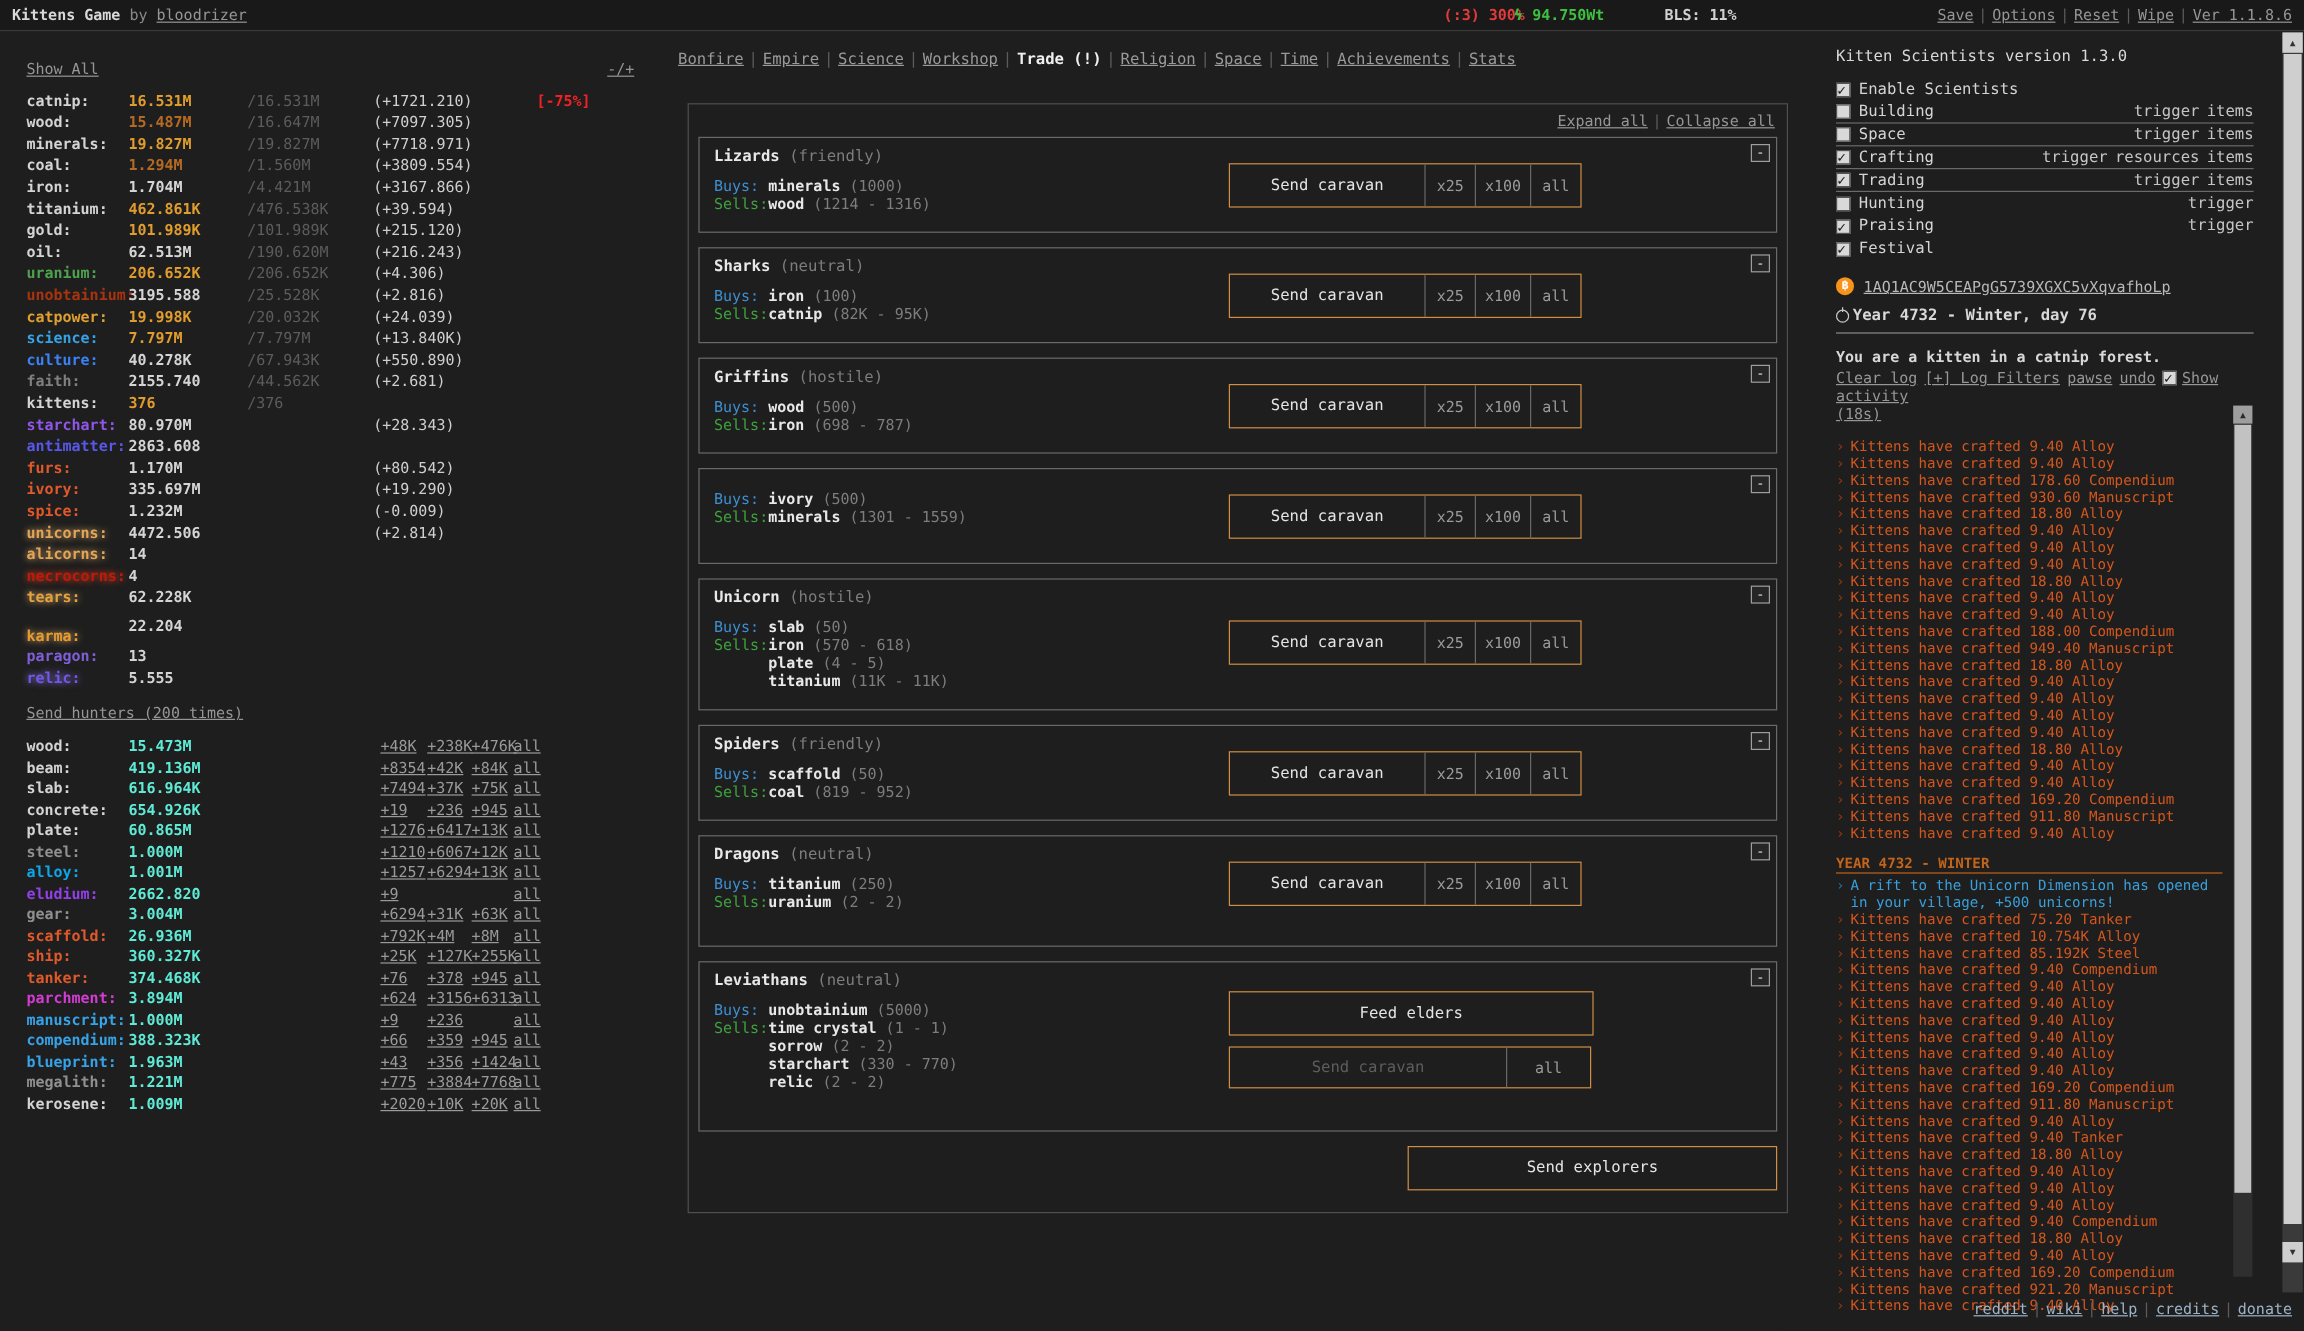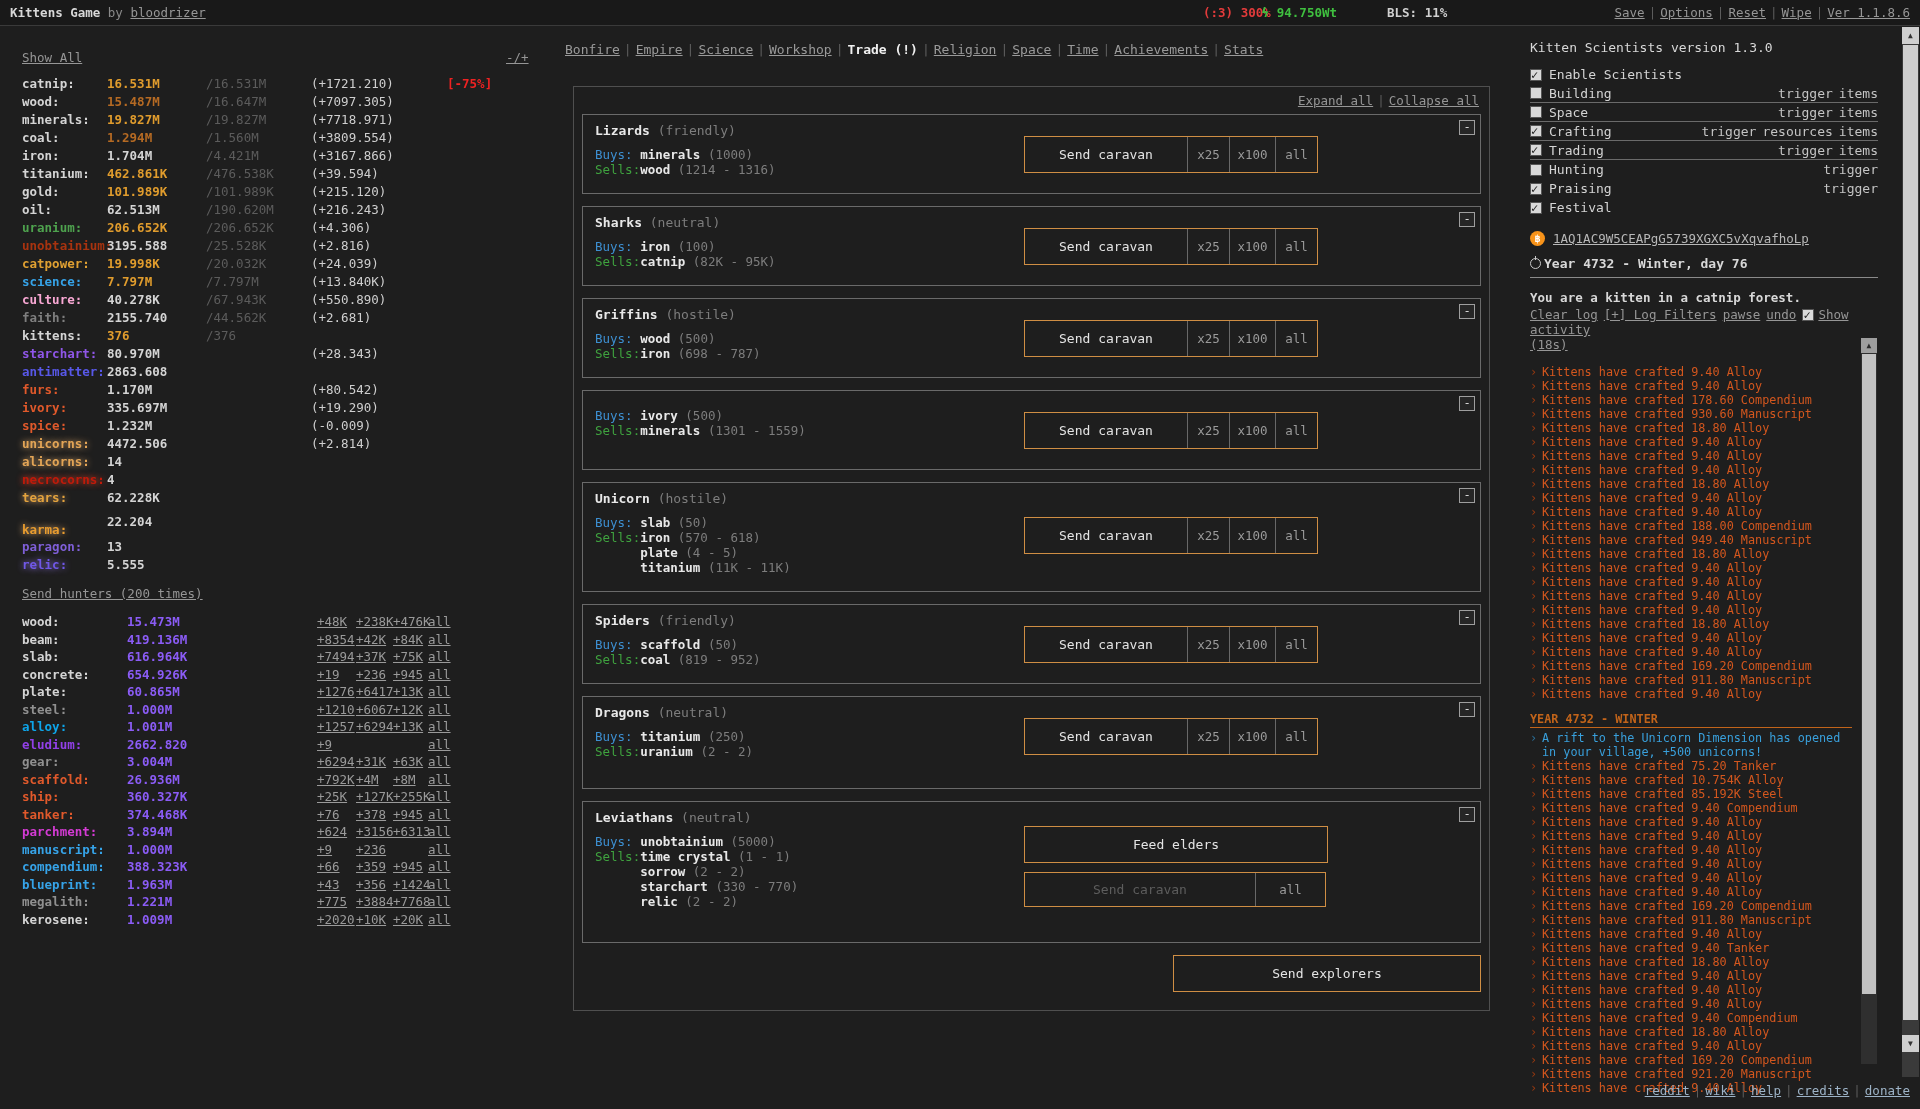--- a/index.html
+++ b/index.html
@@ -32,21 +32,21 @@
   .res-max { color:#5c5c5c; }
   .res-rate { color:#cfcfcf; }
   .res-extra { color:#ee2222; font-weight:bold; }
   .glow-o { text-shadow:0 0 6px rgba(255,195,125,.85); }
   .glow-r { text-shadow:0 0 6px rgba(255,70,35,.9); }
   .glow-p { text-shadow:0 0 6px rgba(160,130,255,.9); }
   #send-hunters { display:inline-block; margin-top:13px; }
   #craft-table { margin-top:12px; }
   .craft-row { display:grid; grid-template-columns:85px 210px 39px 37px 35px 1fr; align-items:center; height:17.5px; }
   .craft-name { font-weight:bold; }
-  .craft-val { font-weight:bold; color:#8b5cf6;margin-left:20px; }
+  .craft-val { font-weight:bold; color:#5eead4; }
   .craft-link { color:#9a9a9a; text-decoration:underline; cursor:pointer; }
 
   
   #left-toggle { position:absolute; left:506px; top:50px; }
   #tabs { position:absolute; left:565px; top:42px; font-size:13px; white-space:nowrap; }
   #tabs .tab { color:#9a9a9a; text-decoration:underline; cursor:pointer; }
   #tabs .tab.active { color:#f0f0f0; font-weight:bold; text-decoration:none; }
   #trade-box { position:absolute; left:573px; top:86px; width:917px; height:925px;
     border:1px solid #4f4f4f; padding:4px 8px; }
   #expand-row { text-align:right; padding:2px 2px 6px 0; }
@@ -217,21 +217,21 @@
         <span class="res-extra"></span>
       </div>
       <div class="res-row">
         <span class="res-name" style="color: rgb(54, 163, 232);">science:</span>
         <span class="res-val orange">7.797M</span>
         <span class="res-max">/7.797M</span>
         <span class="res-rate">(+13.840K)</span>
         <span class="res-extra"></span>
       </div>
       <div class="res-row">
-        <span class="res-name" style="color: #f9a8d4;">culture:</span>
+        <span class="res-name" style="color: #3b82f6;">culture:</span>
         <span class="res-val white">40.278K</span>
         <span class="res-max">/67.943K</span>
         <span class="res-rate">(+550.890)</span>
         <span class="res-extra"></span>
       </div>
       <div class="res-row">
         <span class="res-name" style="color: rgb(127, 127, 127);">faith:</span>
         <span class="res-val white">2155.740</span>
         <span class="res-max">/44.562K</span>
         <span class="res-rate">(+2.681)</span>

